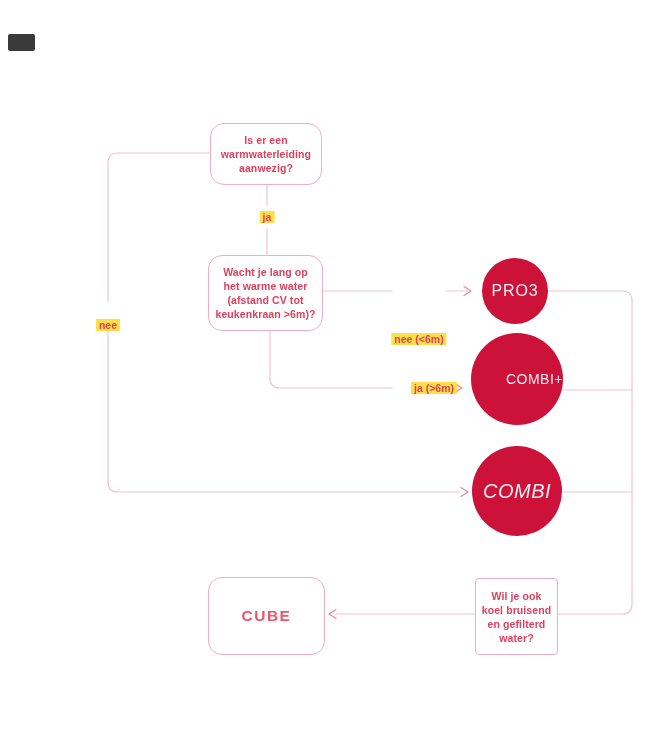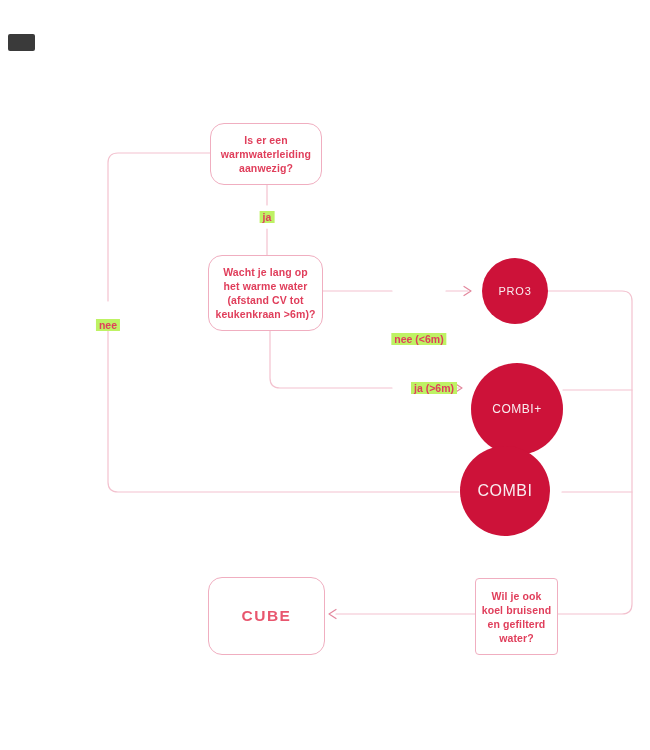--- a/index.html
+++ b/index.html
@@ -32,28 +32,28 @@
   #cube{
     left:208px;top:577px;width:117px;height:78px;
     color:#e8566e;font-size:15.5px;letter-spacing:1.5px;font-weight:600;
   }
 
   .circle{
     position:absolute;border-radius:50%;background:#cd1239;
     display:flex;align-items:center;justify-content:center;
     color:#f9edf0;font-weight:500;text-align:center;
   }
-  #pro3{left:482px;top:258px;width:66px;height:66px;font-size:11px;letter-spacing:0.8px;}
-  #combiplus{left:471px;top:363px;width:92px;height:92px;font-size:12px;letter-spacing:0.5px;}
-  #combi{left:460px;top:446px;width:90px;height:90px;font-size:16px;letter-spacing:0.5px;}
+  #pro3{left:482px;top:258px;width:66px;height:66px;font-size:16px;letter-spacing:0.8px;}
+  #combiplus{left:471px;top:333px;width:92px;height:92px;font-size:14px;letter-spacing:0.5px;justify-content:flex-end;}
+  #combi{left:472px;top:446px;width:90px;height:90px;font-size:20px;letter-spacing:0.5px;font-style:italic;}
 
   .edge-label{
     position:absolute;transform:translate(-50%,-50%);
     color:#e03e5b;font-size:10.5px;font-weight:600;
-    background:#bef264;padding:0 3px;white-space:nowrap;
+    background:#fde047;padding:0 3px;white-space:nowrap;
   }
   #lbl-ja{left:267px;top:217px;}
   #lbl-nee{left:108px;top:325px;}
   #lbl-nee6{left:419px;top:291px;margin-top:48px;}
   #lbl-ja6{left:418px;top:388px;margin-left:16px;}
 </style>
 </head>
 <body>
 
 <div id="stage">

